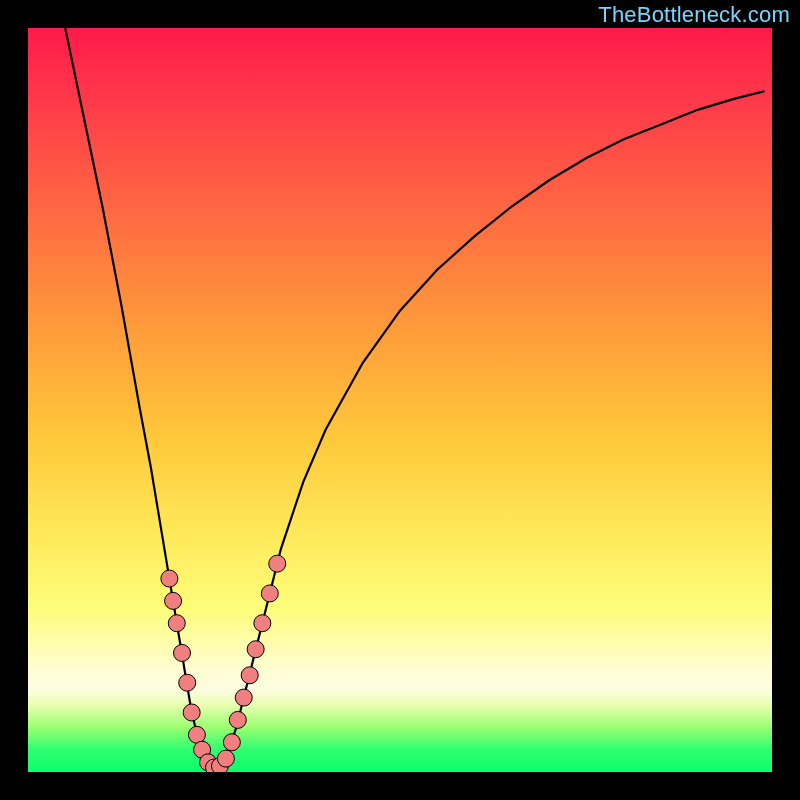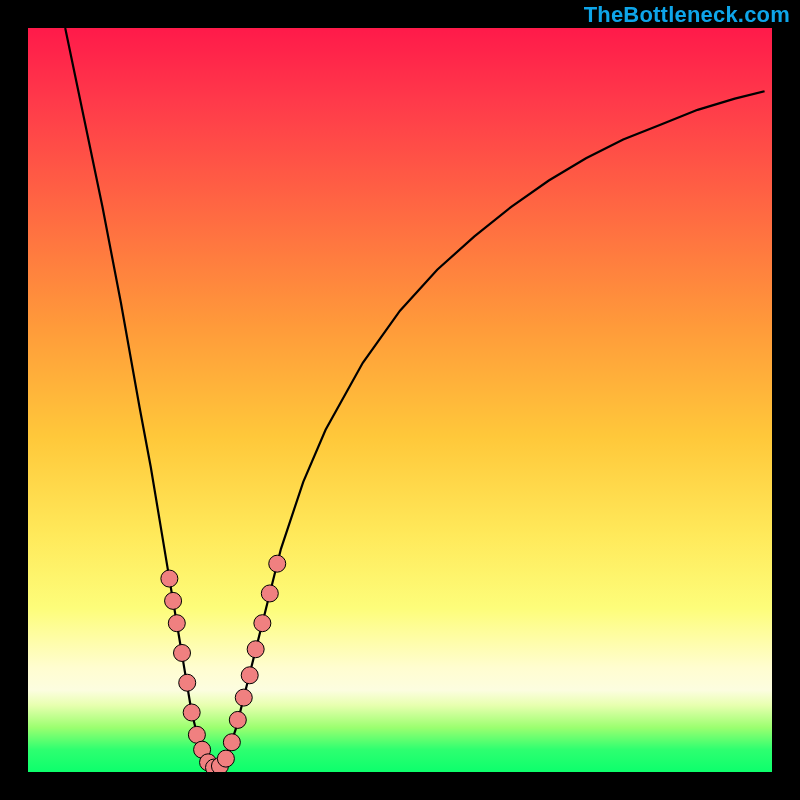--- a/index.html
+++ b/index.html
@@ -47,24 +47,24 @@
   svg.curve {
     position: absolute;
     inset: 0;
     width: 100%;
     height: 100%;
   }
   .watermark {
     position: absolute;
     top: 2px;
     right: 10px;
-    color: #0ea5e9;
+    color: #7dd3fc;
     font-size: 22px;
     letter-spacing: 0.2px;
-    font-weight: 700;
+    font-weight: 400;
     user-select: none;
   }
 </style>
 </head>
 <body>
 
 <div class="frame">
   <div class="plot-area">
     <div class="gradient-bg"></div>
     <svg class="curve" viewBox="0 0 744 744" preserveAspectRatio="none">

